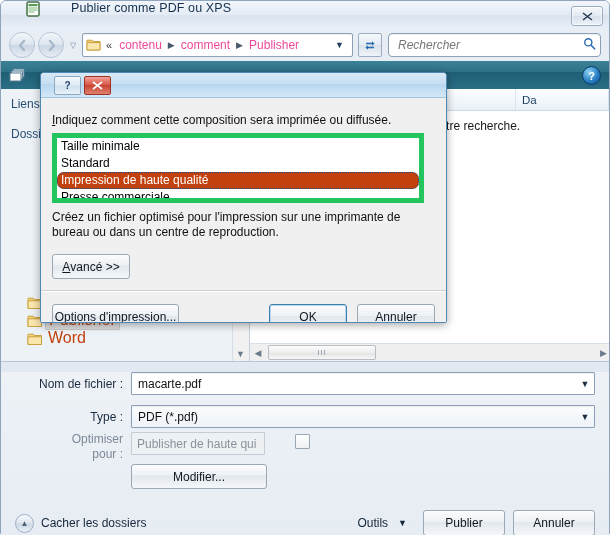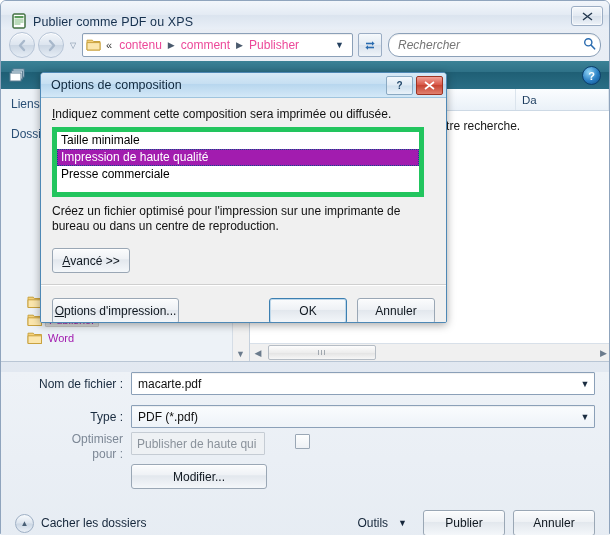--- a/index.html
+++ b/index.html
@@ -20,25 +20,26 @@
     position: absolute;
     left: 0; top: 0;
     width: 610px; height: 535px;
     background: linear-gradient(180deg,#e9eef5 0%, #dfe6ef 100%);
     border: 1px solid #8fa4bd;
     box-sizing: border-box;
     border-radius: 6px 6px 2px 2px;
   }
   #titlebar {
     height: 28px;
-    display: flex; align-items: flex-end;
-    padding: 0 4px 0 10px;
+    display: flex; align-items: flex-start;
+    padding: 0 4px 0 24px;
     background: linear-gradient(180deg,#f2f6fb 0%, #e4ebf4 48%, #dbe4ef 52%, #e9eff7 100%);
     border-radius: 5px 5px 0 0;
     position: relative;
+    gap: 24px;
   }
   #titlebar .win-icon {
     width: 16px; height: 16px; margin-right: 6px;
     position: relative; flex: none;
   }
   #titlebar .win-icon svg { display:block; }
   #titlebar .win-title {
     font-size: 12.5px; color: #16314f;
     letter-spacing: .1px;
     white-space: nowrap;
@@ -103,21 +104,21 @@
   .refresh-btn {
     width: 22px; height: 22px; flex: none;
     border: 1px solid #9badc4; border-radius: 2px;
     background: linear-gradient(180deg,#f5f9fc 0%,#e4ebf3 50%,#d8e1ec 51%,#eff4f9 100%);
     display:flex; align-items:center; justify-content:center;
     color:#1f5c9e; font-size: 11px;
     margin-left: 2px;
   }
   .search-box {
     width: 200px; height: 22px; flex: none;
-    background: #fff; border: 1px solid #8ba0b8; border-radius: 11px;
+    background: #fff; border: 1px solid #8ba0b8; border-radius: 4px;
     display: flex; align-items: center; padding: 0 4px 0 7px;
     margin-left: 3px;
     box-shadow: inset 0 1px 1px rgba(0,0,0,.07);
   }
   .search-box input {
     flex: 1 1 auto; border: 0; outline: 0; font-size: 12px;
     font-family: "Liberation Sans", sans-serif;
     font-style: italic; color: #555; background: transparent;
     min-width: 0;
   }
@@ -159,21 +160,21 @@
     font-size: 12px; color: #2a4f75;
     padding: 8px 10px 2px 10px;
   }
   .nav-head.second { padding-top: 14px; }
   .tree {
     flex: 1 1 auto; padding-left: 26px; padding-top: 4px;
     position: relative; overflow: hidden;
   }
   .tree-item {
     display: flex; align-items: center;
-    height: 18px; font-size: 11px; color: #a21caf;
+    height: 18px; font-size: 16px; color: #c2410c;
     gap: 5px;
   }
   .tree-item.selected .tree-label {
     background: #dcdcdc;
     border: 1px solid #c8c8c8;
     border-radius: 1px;
     padding: 0 3px;
     margin: -1px -3px;
   }
   .folder-ico { width: 16px; height: 13px; flex: none; }
@@ -333,40 +334,42 @@
   .dlg-btn.close {
     background: linear-gradient(180deg,#f2a197 0%,#d9594a 45%,#c6412f 46%,#e0806f 100%);
     border-color: #9e3322; color: #fff;
   }
   #dlg-body {
     padding: 9px 22px 0 11px;
     background: #f0f0f0;
     height: calc(100% - 24px);
     box-sizing: border-box;
     position: relative;
+    margin-top: 6px;
   }
   .dlg-prompt {
     font-size: 12px; color: #111; margin-bottom: 6px;
   }
   .listbox {
     border: 5px solid #22c55e;
     background: #fff;
     height: 70px;
     box-sizing: border-box;
     overflow: hidden;
   }
   .lb-item {
     height: 17px; line-height: 17px;
     font-size: 12px; color: #000;
     padding-left: 4px;
   }
   .lb-item.sel {
-    background: #a21caf; color: #fff;
+    background: #c2410c; color: #fff;
     outline: 1px dotted #0a4f8c;
     outline-offset: -1px;
+    border-radius: 7px;
   }
   .dlg-desc {
     font-size: 12px; color: #111; margin-top: 7px; line-height: 15px;
   }
   .btn-avance {
     position: absolute; left: 11px; top: 150px;
     width: 76px; height: 23px;
   }
   .dlg-sep {
     position: absolute; left: 0; right: 0; top: 186px;
@@ -571,34 +574,34 @@
 
     <div class="grip">
       <svg width="12" height="12" viewBox="0 0 12 12">
         <path d="M10 3 L10 4 M7 6 L8 6 M10 6 L10 7 M4 9 L5 9 M7 9 L8 9 M10 9 L10 10" stroke="#a9b4c0" stroke-width="1.4"></path>
       </svg>
     </div>
   </div>
 
   <div id="dialog">
     <div id="dlg-title">
-      <span class="t">Options de composition</span>
       <div class="dlg-btn">?</div>
       <div class="dlg-btn close">
         <svg width="11" height="9" viewBox="0 0 11 9">
           <path d="M1 1 L10 8 M10 1 L1 8" stroke="#ffffff" stroke-width="1.6" fill="none"></path>
         </svg>
       </div>
     </div>
 
     <div id="dlg-body">
       <div class="dlg-prompt"><span class="ul">I</span><span>ndiquez comment cette composition sera imprimée ou diffusée.</span></div>
 
       <div class="listbox">
         <div class="lb-item">Taille minimale</div>
+        <div class="lb-item">Standard</div>
         <div class="lb-item sel">Impression de haute qualité</div>
         <div class="lb-item">Presse commerciale</div>
       </div>
 
       <div class="dlg-desc">Créez un fichier optimisé pour l'impression sur une imprimante de bureau ou dans un centre de reproduction.</div>
 
       <div class="btn btn-avance">
           <span class="ul">A</span>
           <span>vancé &gt;&gt;</span>
         </div>

